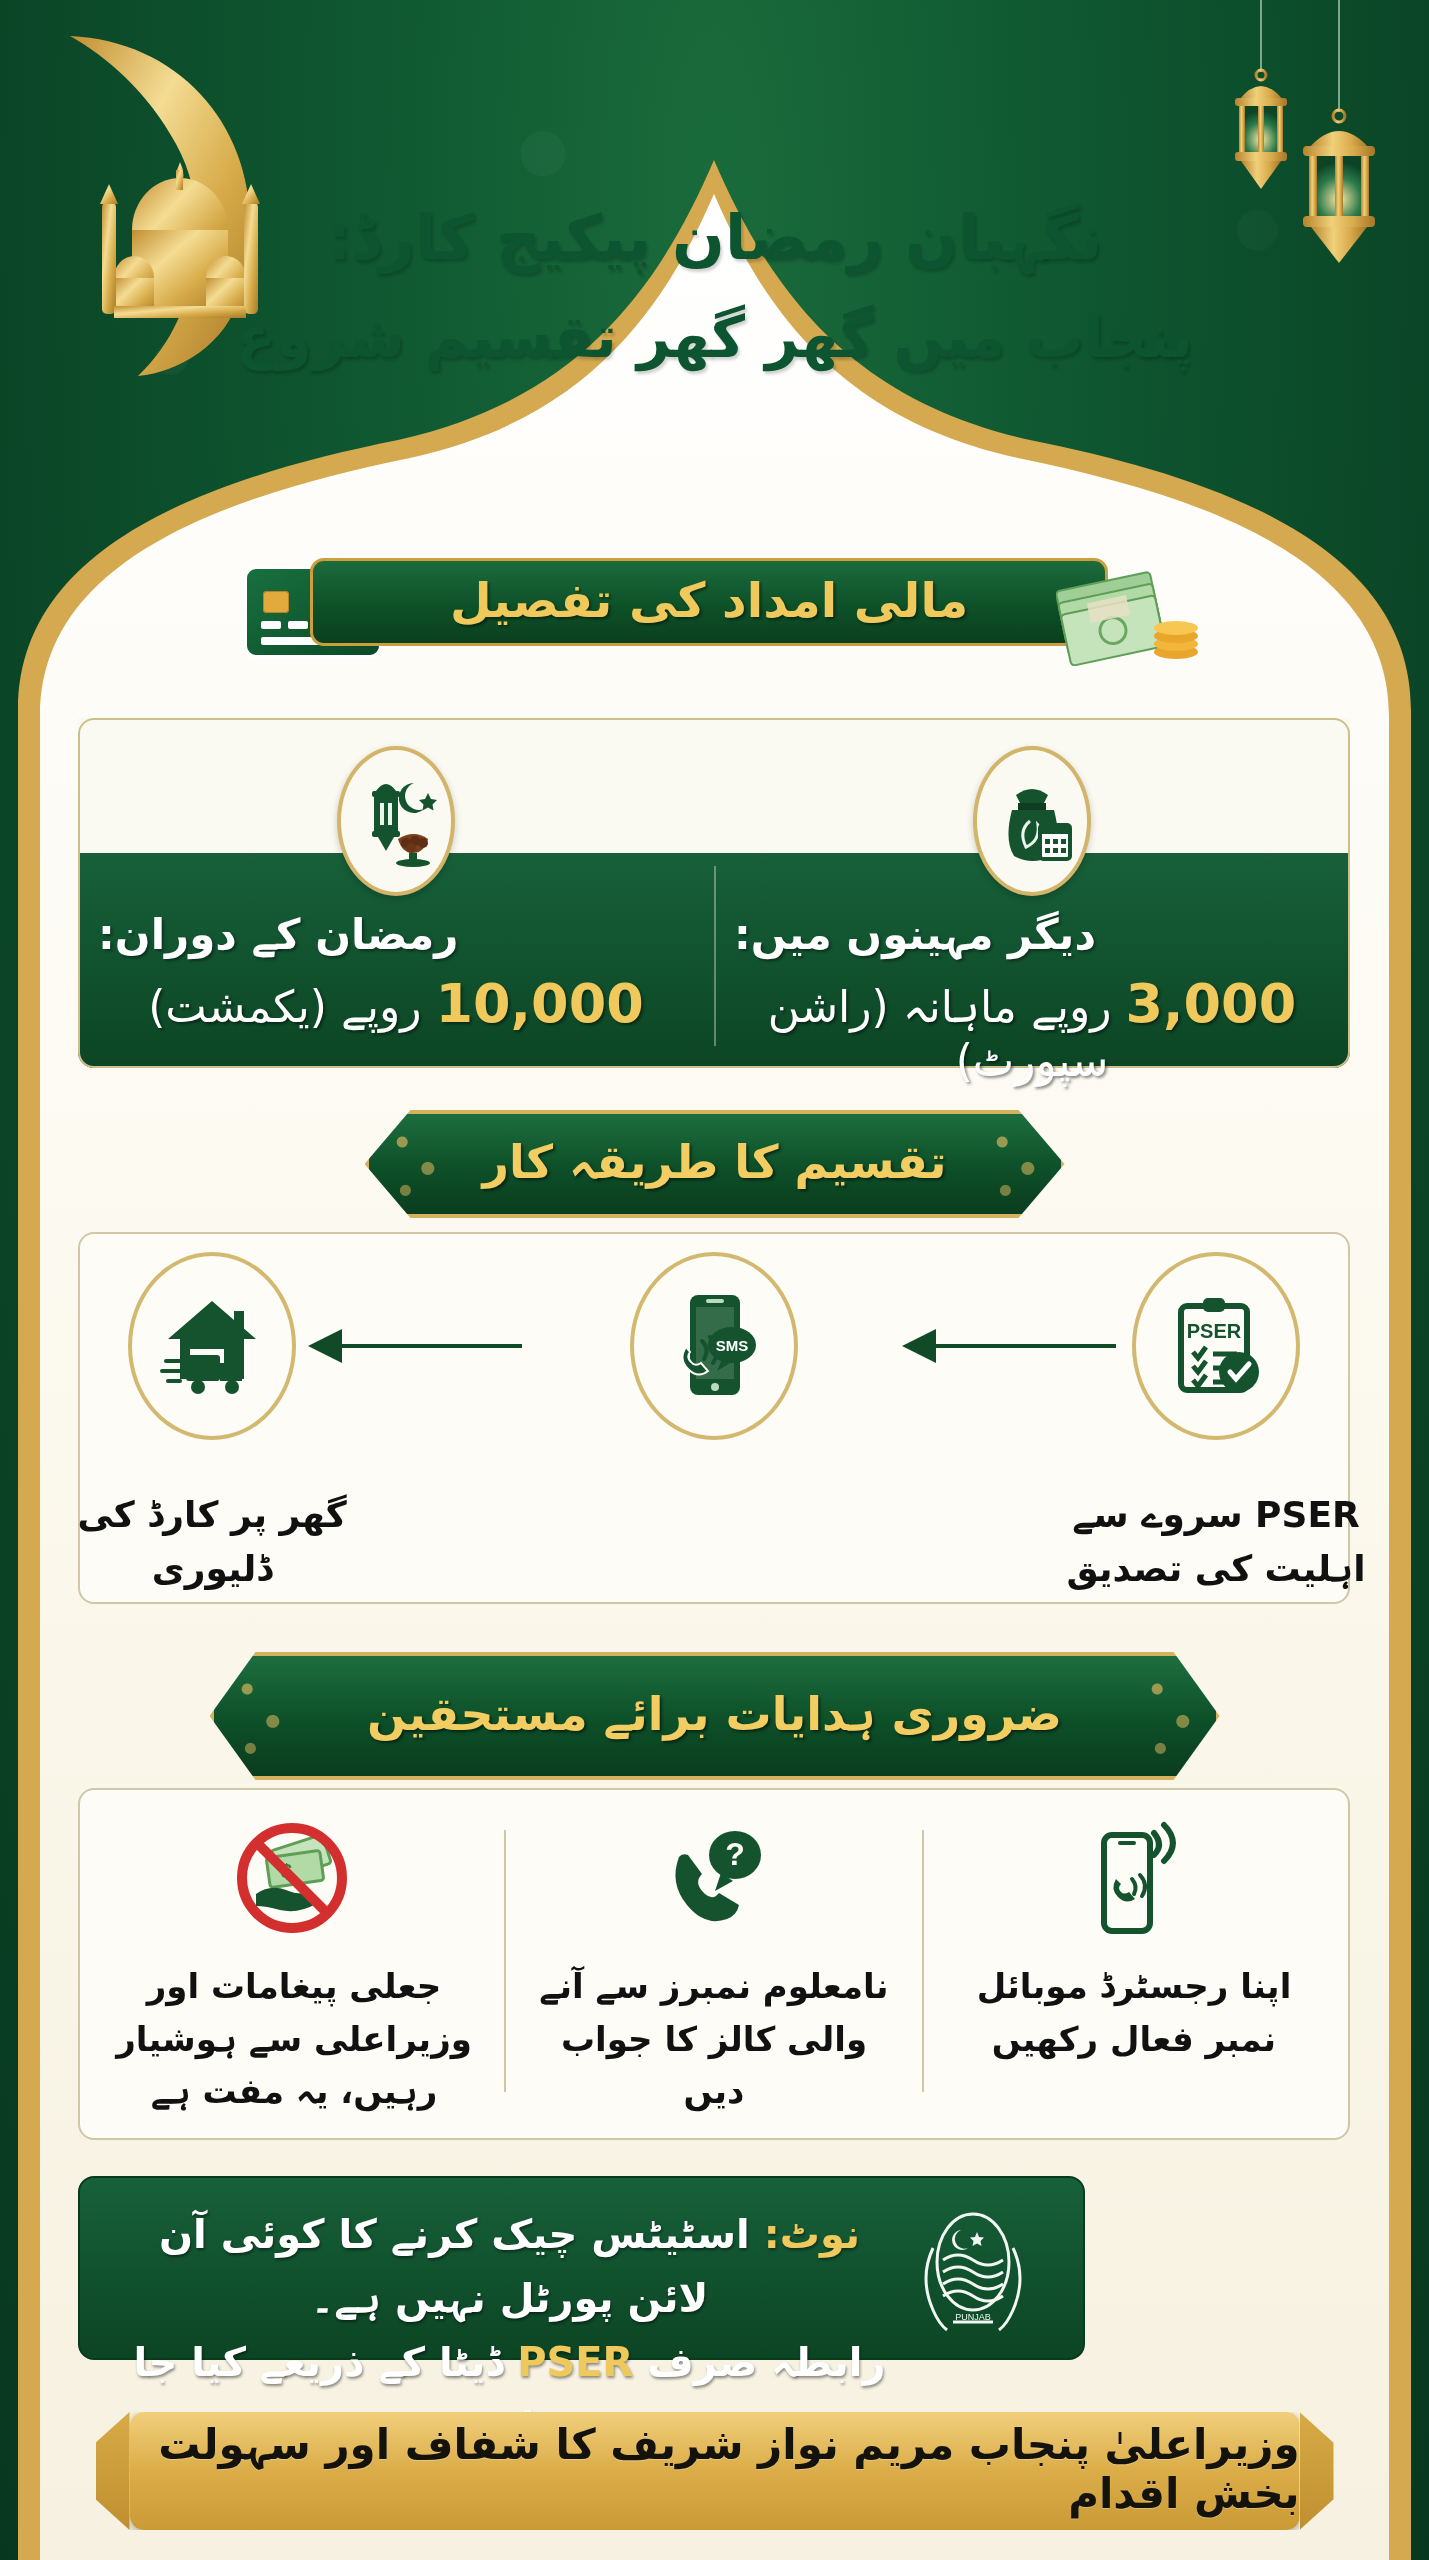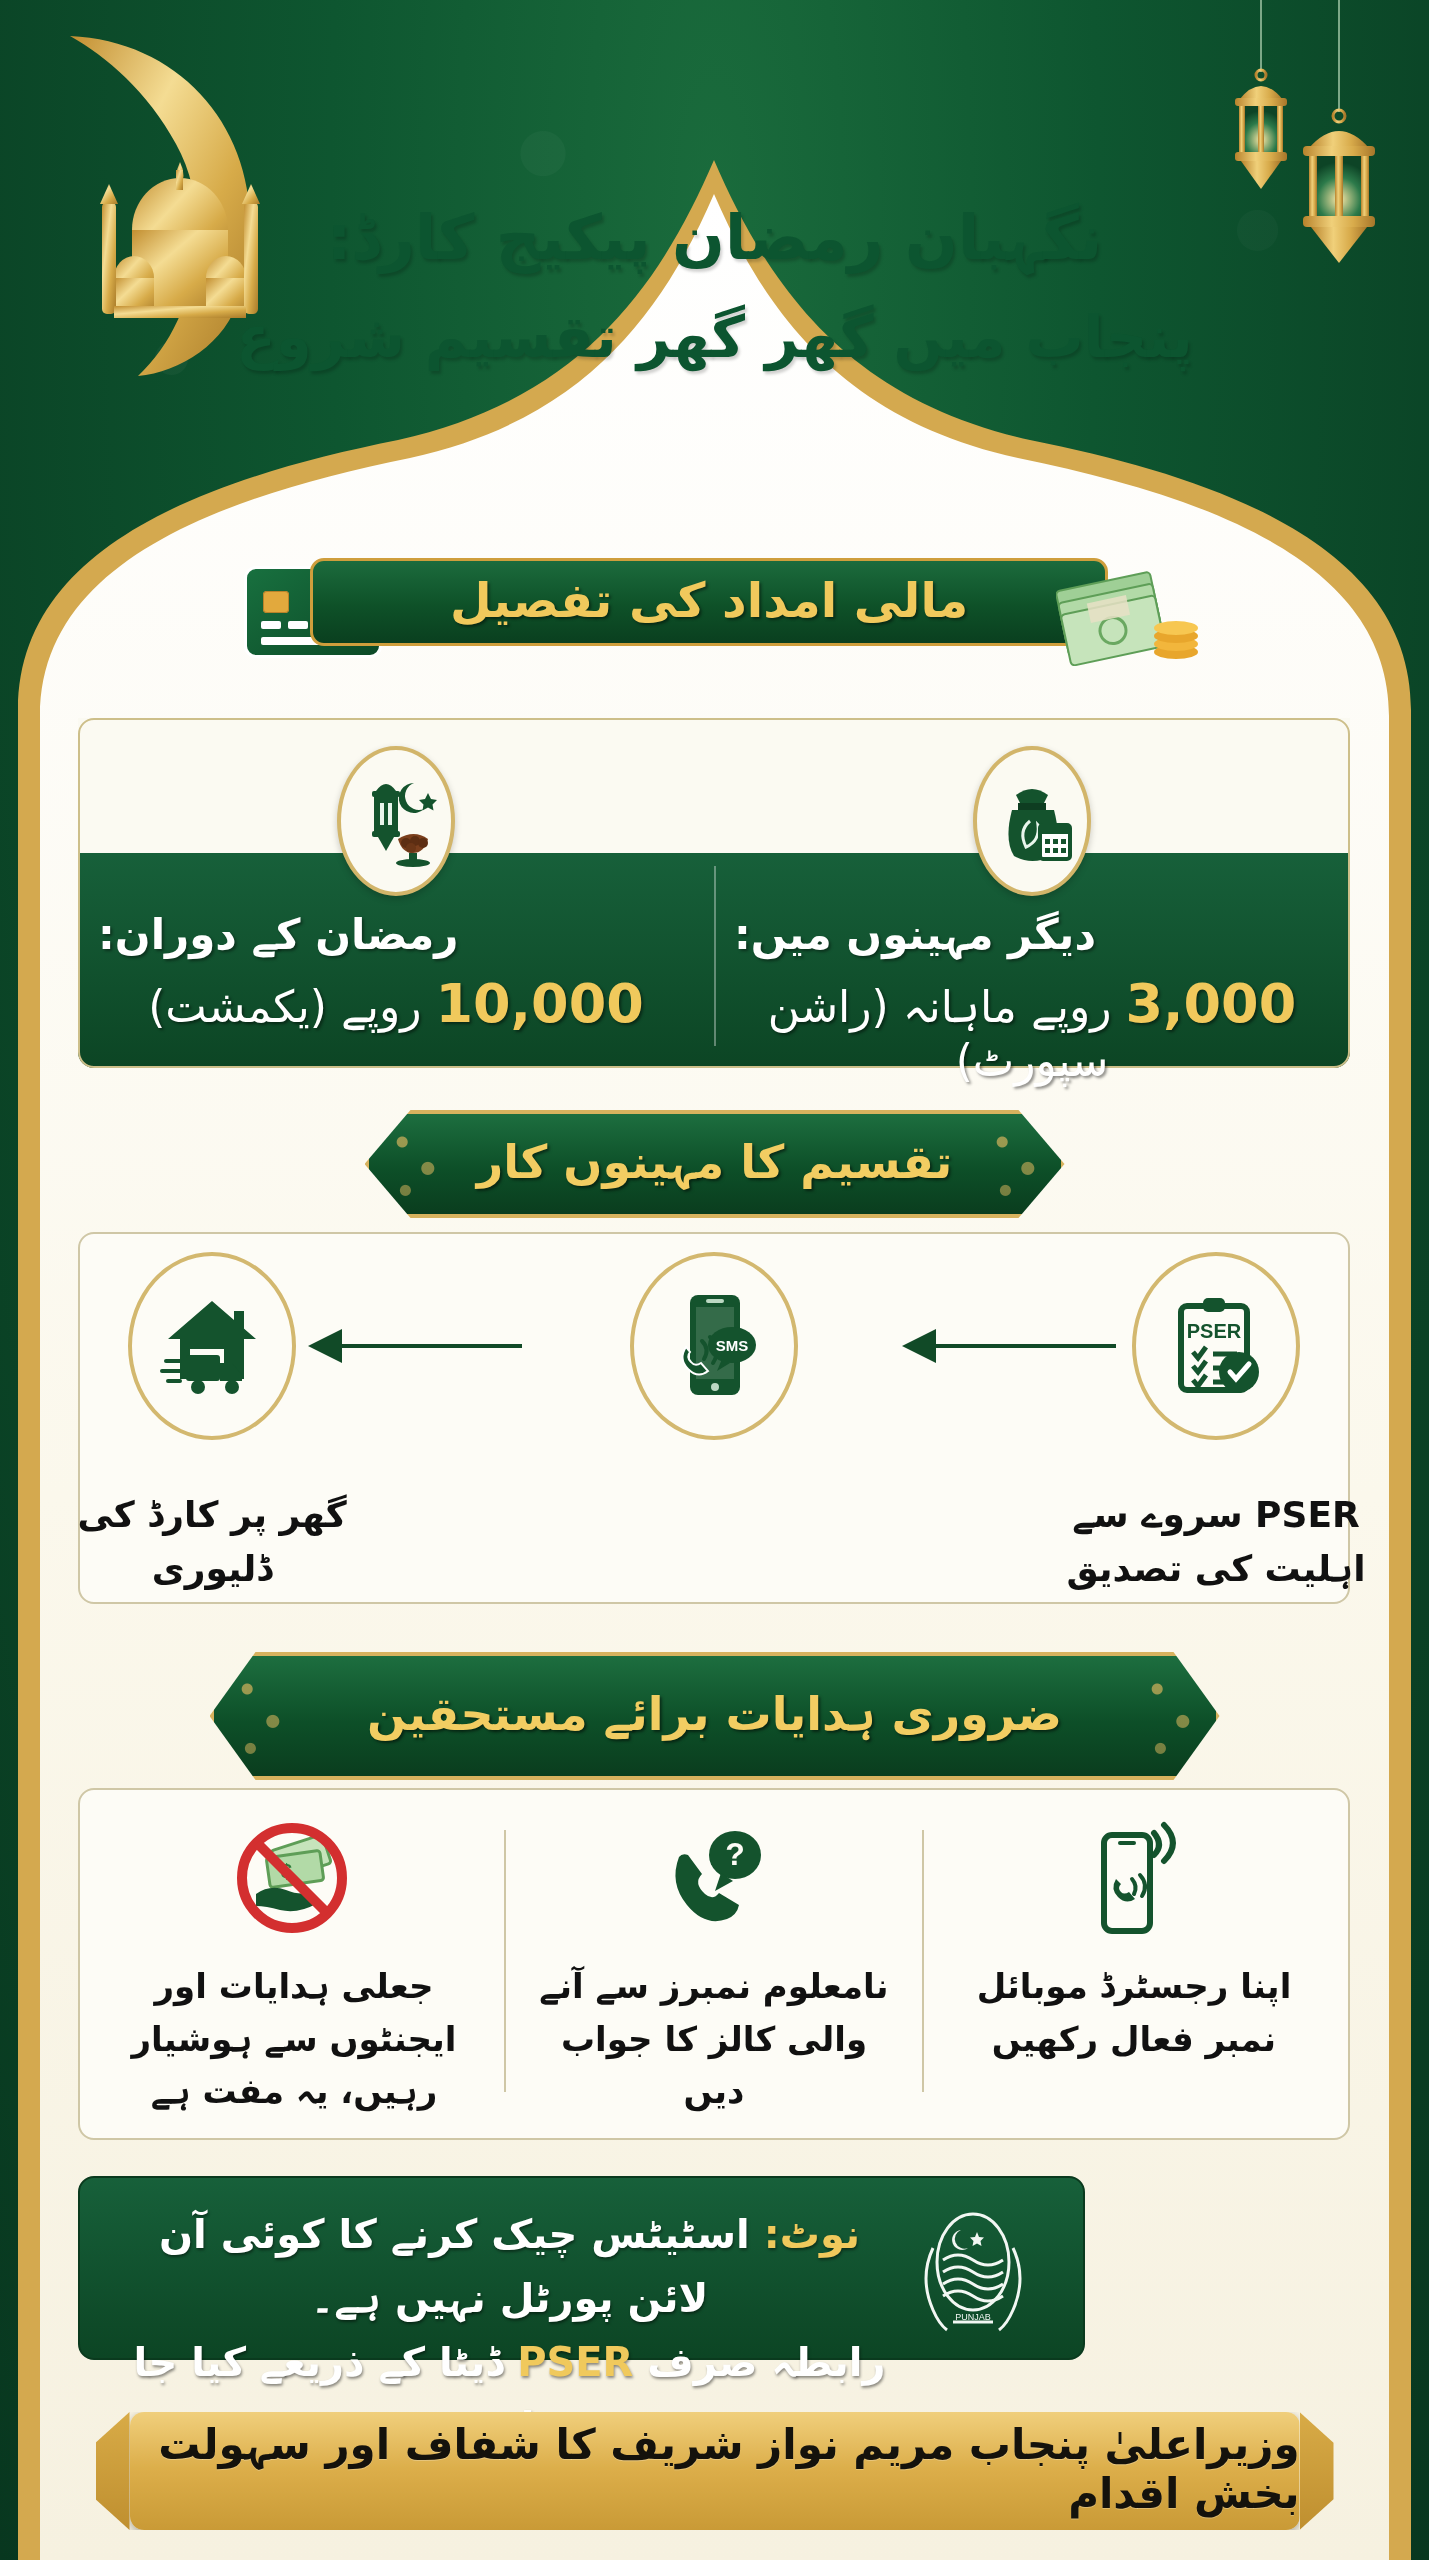--- a/index.html
+++ b/index.html
@@ -490,21 +490,21 @@
         <div class="amt-value urdu">
           <b>10,000</b>
           <span>روپے (یکمشت)</span>
         </div>
       </div>
     </div>
 
     <div class="ribbon" style="top:1110px;">
       <div class="ribbon-body">
         <div class="ribbon-orn l"></div>
-        <span class="urdu">تقسیم کا مہینوں کار</span>
+        <span class="urdu">تقسیم کا طریقہ کار</span>
         <div class="ribbon-orn r"></div>
       </div>
     </div>
 
     <div class="flow-card">
       <div class="flow-row">
 
         <div class="flow-node n1">
           <svg width="94" height="104" viewBox="0 0 94 104" xmlns="http://www.w3.org/2000/svg">
             <rect x="12" y="12" width="66" height="84" rx="6" fill="none" stroke="#14532d" stroke-width="6"></rect>
@@ -617,21 +617,21 @@
             <g transform="translate(6,4)">
               <rect x="36" y="18" width="54" height="30" rx="3" fill="#c6e4bb" stroke="#5e9e57" stroke-width="3" transform="rotate(-18 63 33)"></rect>
               <rect x="30" y="30" width="54" height="30" rx="3" fill="#b2daa7" stroke="#5e9e57" stroke-width="3" transform="rotate(-8 57 45)"></rect>
               <text x="54" y="54" font-family="Liberation Sans, sans-serif" font-size="20" font-weight="bold" fill="#2f7a3a">$</text>
               <path d="M18 70 q14 -10 30 -4 q14 6 26 2 l4 12 q-18 10 -36 6 q-14 -4 -24 -4 z" fill="#14532d"></path>
               <circle cx="54" cy="54" r="50" fill="none" stroke="#d32f2f" stroke-width="10"></circle>
               <line x1="19" y1="19" x2="89" y2="89" stroke="#d32f2f" stroke-width="10"></line>
             </g>
           </svg>
         </div>
-        <div class="inst-text urdu">جعلی ہدایات اور ایجنٹوں سے ہوشیار رہیں، یہ مفت ہے</div>
+        <div class="inst-text urdu">جعلی پیغامات اور وزیراعلی سے ہوشیار رہیں، یہ مفت ہے</div>
       </div>
     </div>
 
     <div class="note">
       <div class="note-text urdu">
         <div>
           <span class="hl">نوٹ:</span>
           <span>اسٹیٹس چیک کرنے کا کوئی آن لائن پورٹل نہیں ہے۔</span>
         </div>
         <div>

